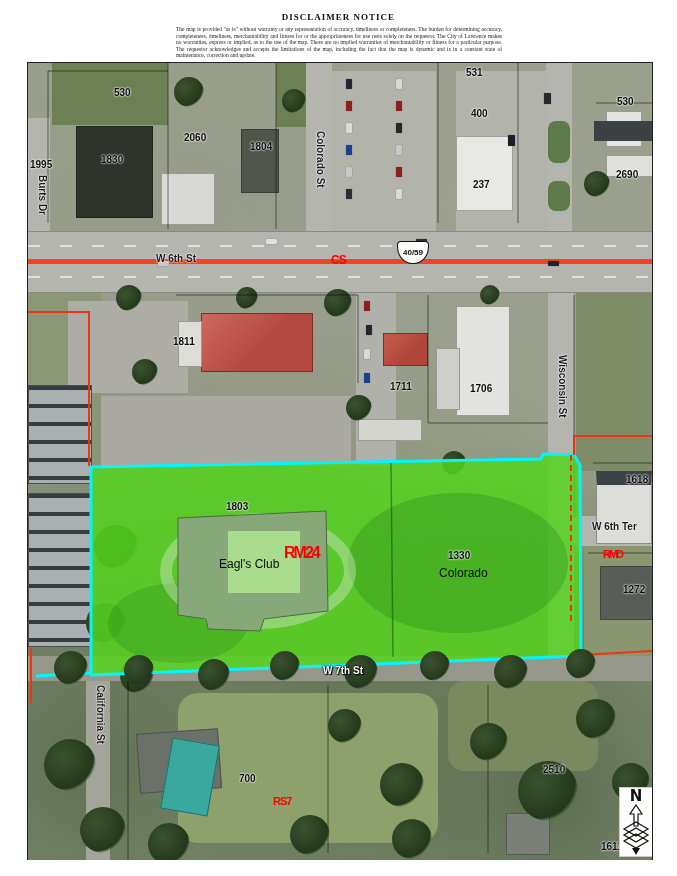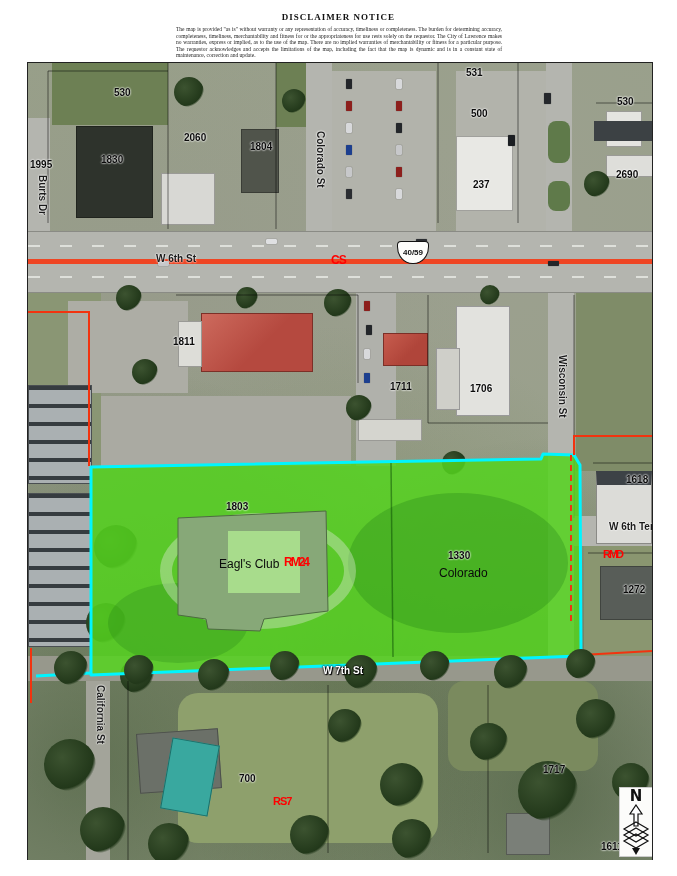--- a/index.html
+++ b/index.html
@@ -214,49 +214,49 @@
 
     <span class="street" style="left:128px;top:190px">W 6th St</span>
     <span class="zoning" style="left:303px;top:190px;font-size:12px">CS</span>
     <div class="shield" style="left:369px;top:178px">
       <span>40/59</span>
     </div>
     <span class="street vstreet" style="left:20px;top:112px">Burts Dr</span>
     <span class="street vstreet" style="left:298px;top:68px">Colorado St</span>
     <span class="street vstreet" style="left:540px;top:292px">Wisconsin St</span>
     <span class="street vstreet" style="left:78px;top:622px">California St</span>
-    <span class="street" style="left:581px;top:458px">W 6th Ter</span>
+    <span class="street" style="left:564px;top:458px">W 6th Ter</span>
     <span class="road-label-light" style="left:295px;top:602px">W 7th St</span>
 
-    <span class="zoning" style="left:256px;top:492px;font-size:12px;letter-spacing:-2px">RM24</span>
+    <span class="zoning" style="left:256px;top:481px;font-size:16px;letter-spacing:-2px">RM24</span>
     <span class="zoning" style="left:575px;top:485px;letter-spacing:-2px">RMD</span>
     <span class="zoning" style="left:245px;top:732px">RS7</span>
 
     <span class="addr" style="left:198px;top:438px">1803</span>
     <span class="parcel-name" style="left:191px;top:494px">Eagl's Club</span>
     <span class="addr" style="left:420px;top:487px">1330</span>
     <span class="parcel-name" style="left:411px;top:503px">Colorado</span>
 
     <span class="addr" style="left:2px;top:96px">1995</span>
     <span class="addr" style="left:86px;top:24px">530</span>
     <span class="addr" style="left:156px;top:69px">2060</span>
     <span class="addr" style="left:73px;top:91px">1830</span>
     <span class="addr" style="left:222px;top:78px">1804</span>
     <span class="addr" style="left:438px;top:4px">531</span>
-    <span class="addr" style="left:443px;top:45px">500</span>
+    <span class="addr" style="left:443px;top:45px">400</span>
     <span class="addr" style="left:445px;top:116px">237</span>
     <span class="addr" style="left:589px;top:33px">530</span>
     <span class="addr" style="left:588px;top:106px">2690</span>
     <span class="addr" style="left:145px;top:273px">1811</span>
     <span class="addr" style="left:362px;top:318px">1711</span>
     <span class="addr" style="left:442px;top:320px">1706</span>
     <span class="addr" style="left:598px;top:411px">1618</span>
     <span class="addr" style="left:595px;top:521px">1272</span>
     <span class="addr" style="left:211px;top:710px">700</span>
-    <span class="addr" style="left:515px;top:701px">1717</span>
+    <span class="addr" style="left:515px;top:701px">2510</span>
     <span class="addr" style="left:573px;top:778px">1611</span>
 
     <div class="north" style="left:591px;top:724px">
       <span class="n">N</span>
       <svg width="32" height="52" viewBox="0 0 32 52">
         <polygon points="16,1 22,10 18,10 18,22 14,22 14,10 10,10" fill="#fff" stroke="#111" stroke-width="1.2"></polygon>
         <path d="M16,18 L28,25 L16,32 L4,25 Z" fill="none" stroke="#111" stroke-width="1.2"></path>
         <path d="M16,24 L28,31 L16,38 L4,31 Z" fill="none" stroke="#111" stroke-width="1.2"></path>
         <path d="M16,30 L28,37 L16,44 L4,37 Z" fill="none" stroke="#111" stroke-width="1.2"></path>
         <polygon points="16,51 12,44 20,44" fill="#111"></polygon>

